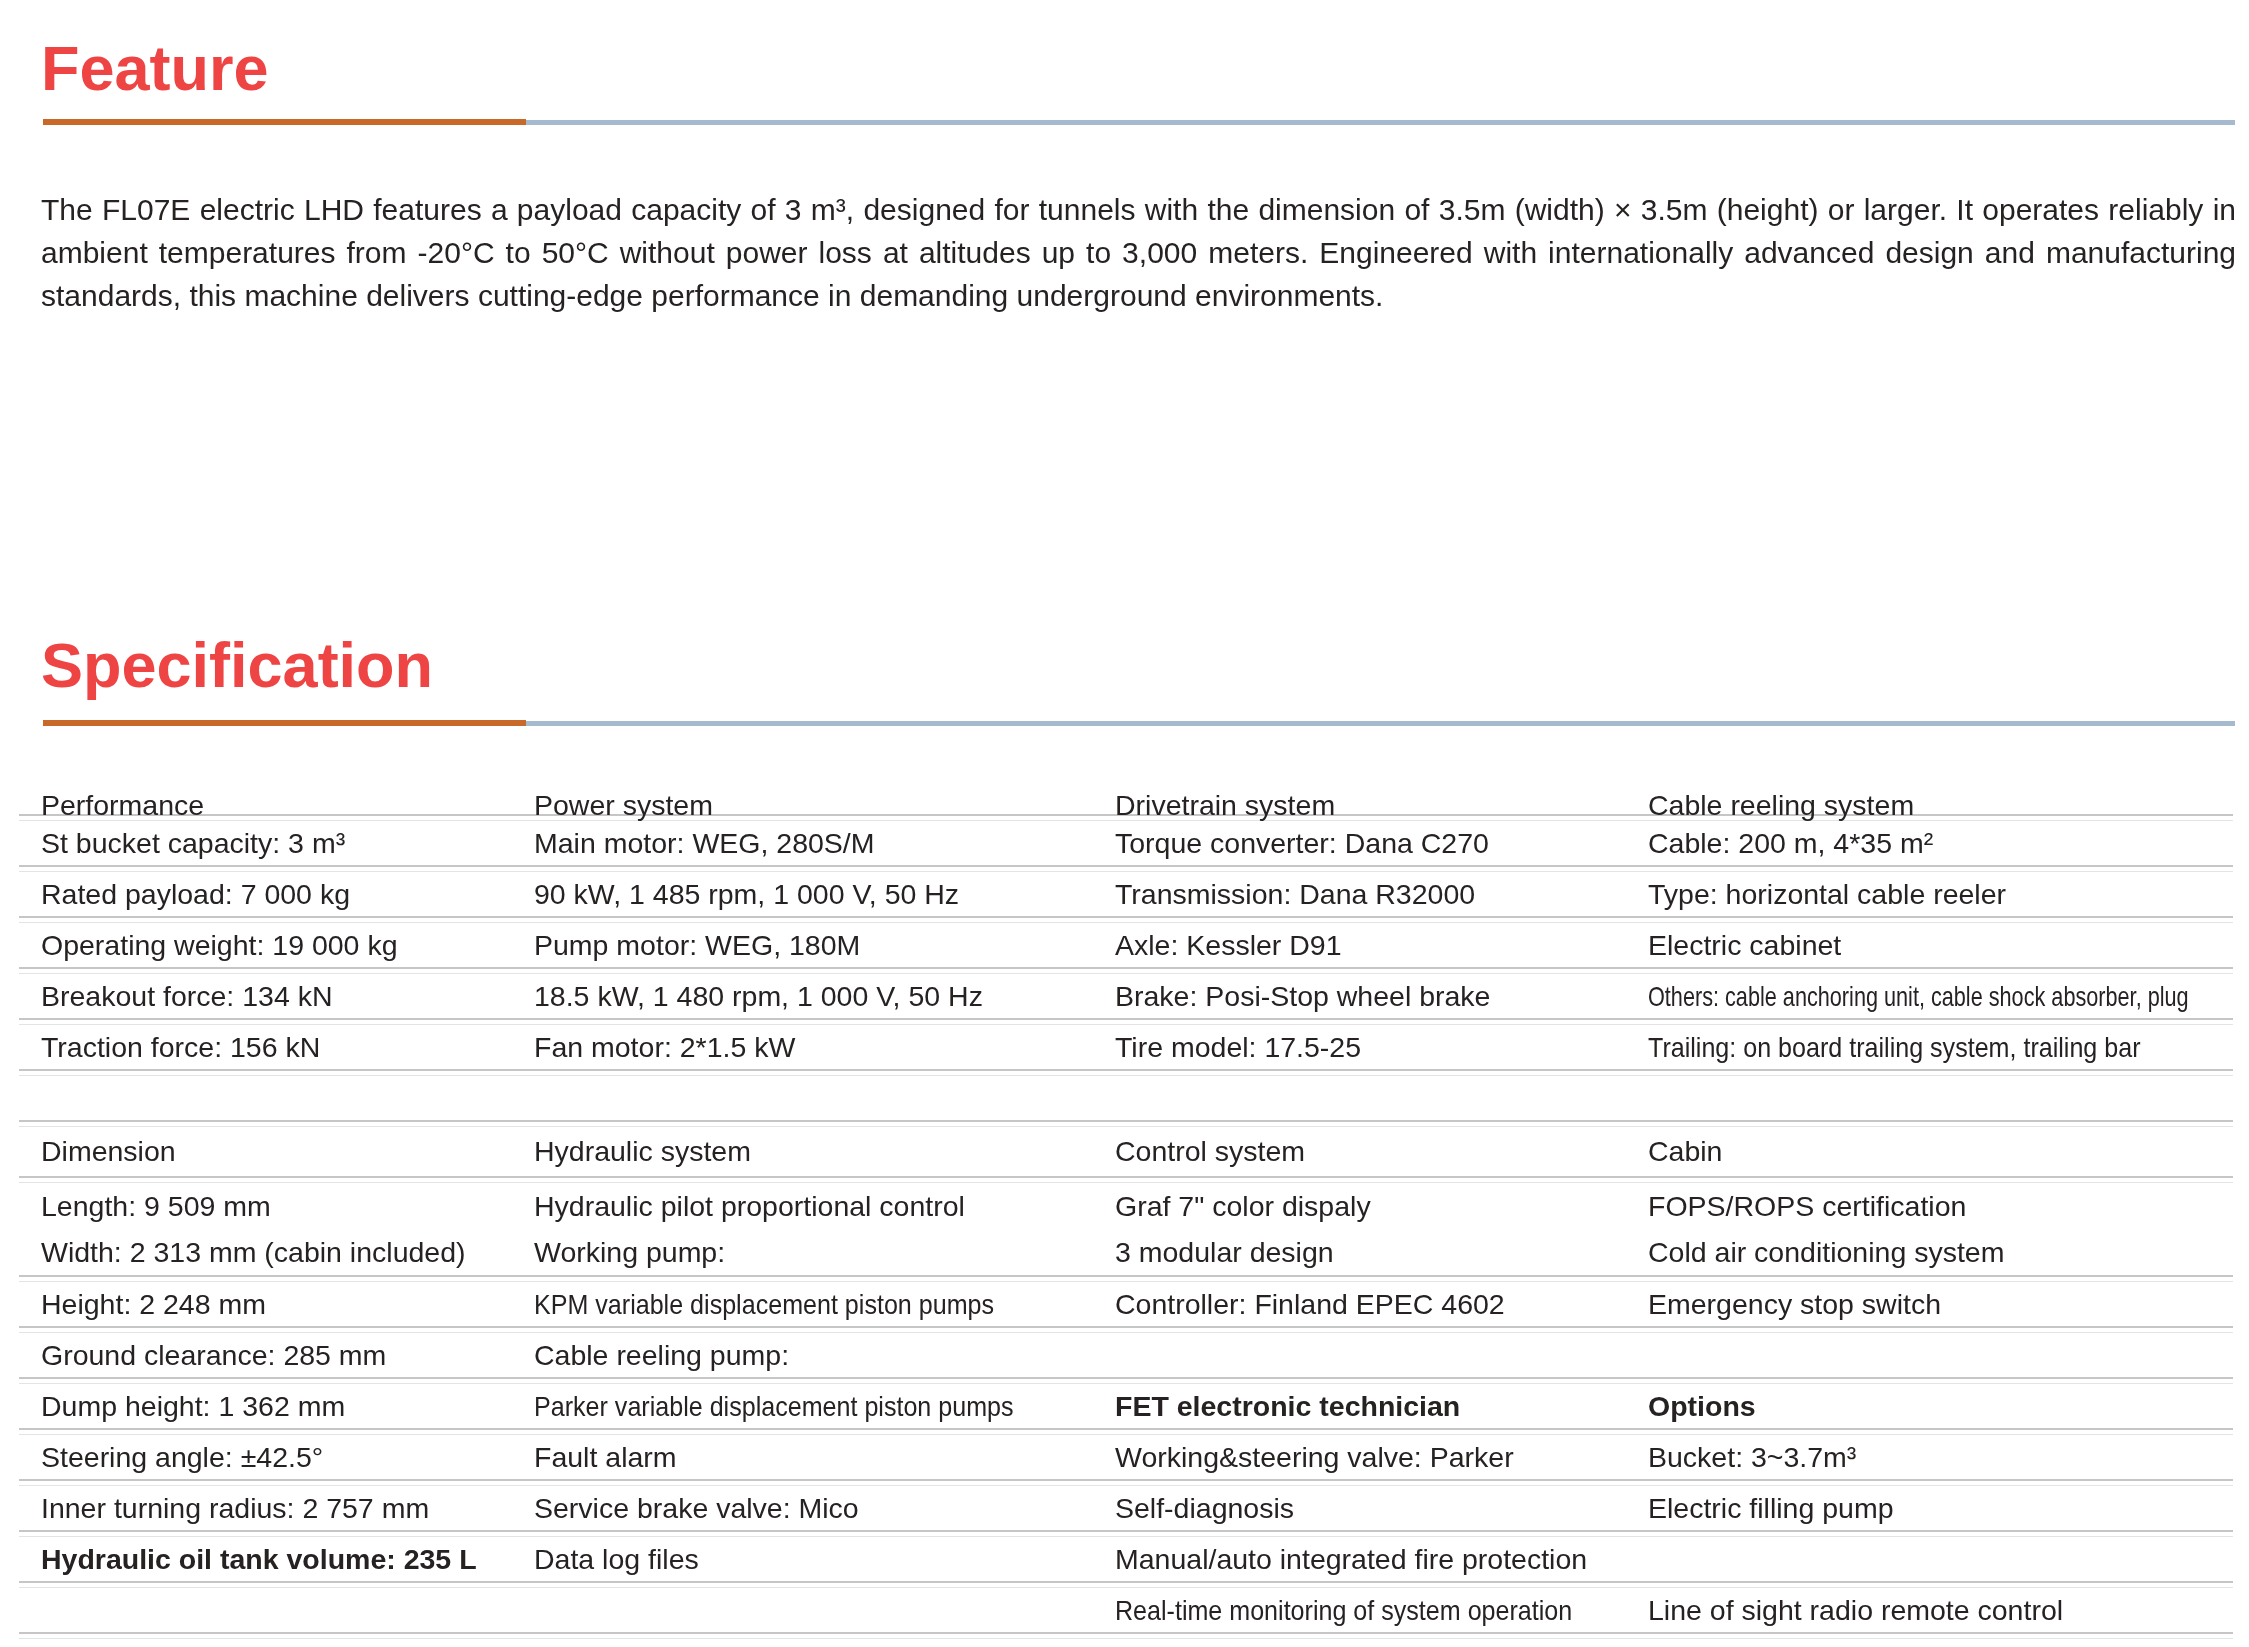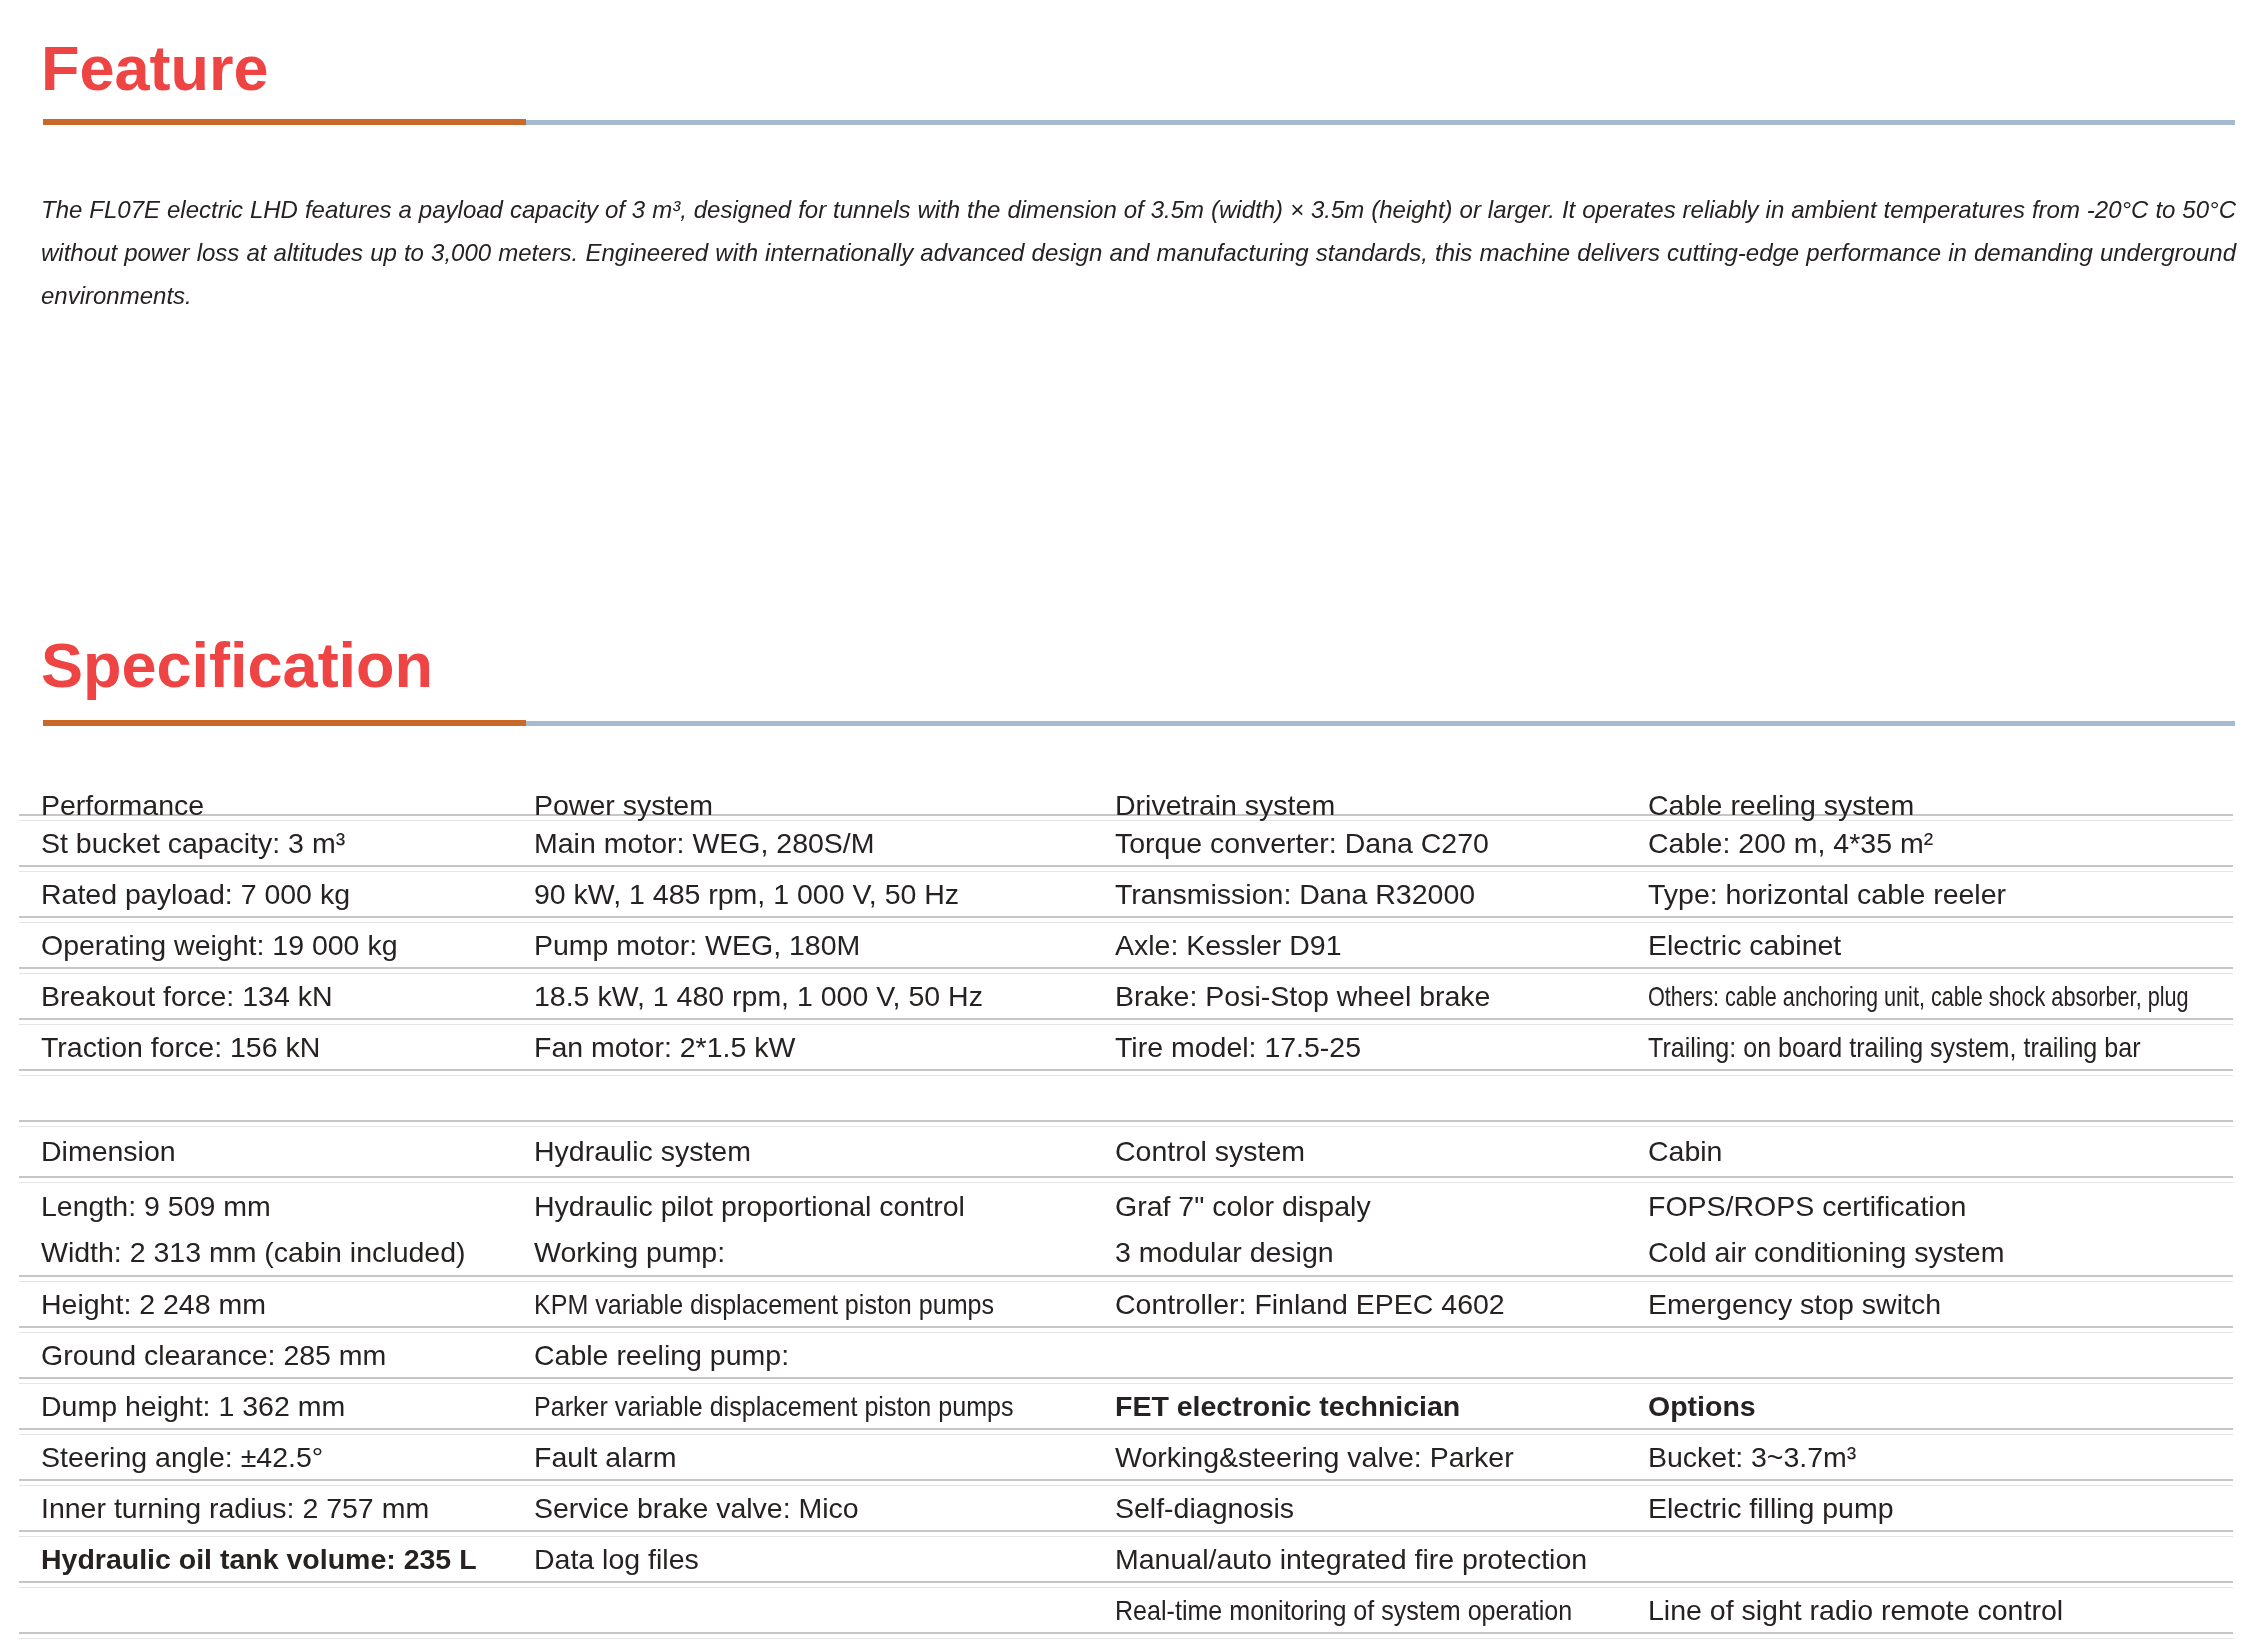--- a/index.html
+++ b/index.html
@@ -19,23 +19,22 @@
     letter-spacing:0;
   }
   .rule {
     position:absolute; left:43px; right:15px;
     height:6.3px; display:flex; align-items:flex-start;
   }
   .rule .orange { width:483px; height:6.3px; background:#c8692a; }
   .rule .bluegray { flex:1; height:5px; margin-top:0.6px; background:#a6bacf; }
   .para {
     position:absolute; left:41px; top:188px; width:2195px;
-    font-size:24px; line-height:43px;
+    font-size:30px; line-height:43px;
     text-align:justify;
-    font-style:italic;
   }
   .spec-table { position:absolute; left:19px; top:789px; width:2214px; }
   .trow {
     display:grid;
     grid-template-columns:515px 581px 533px 585px;
     align-items:center;
     font-size:28.5px;
   }
   .trow > .cell { padding-right:5px; white-space:nowrap; }
   .trow > .cell:first-child { padding-left:22px; }

